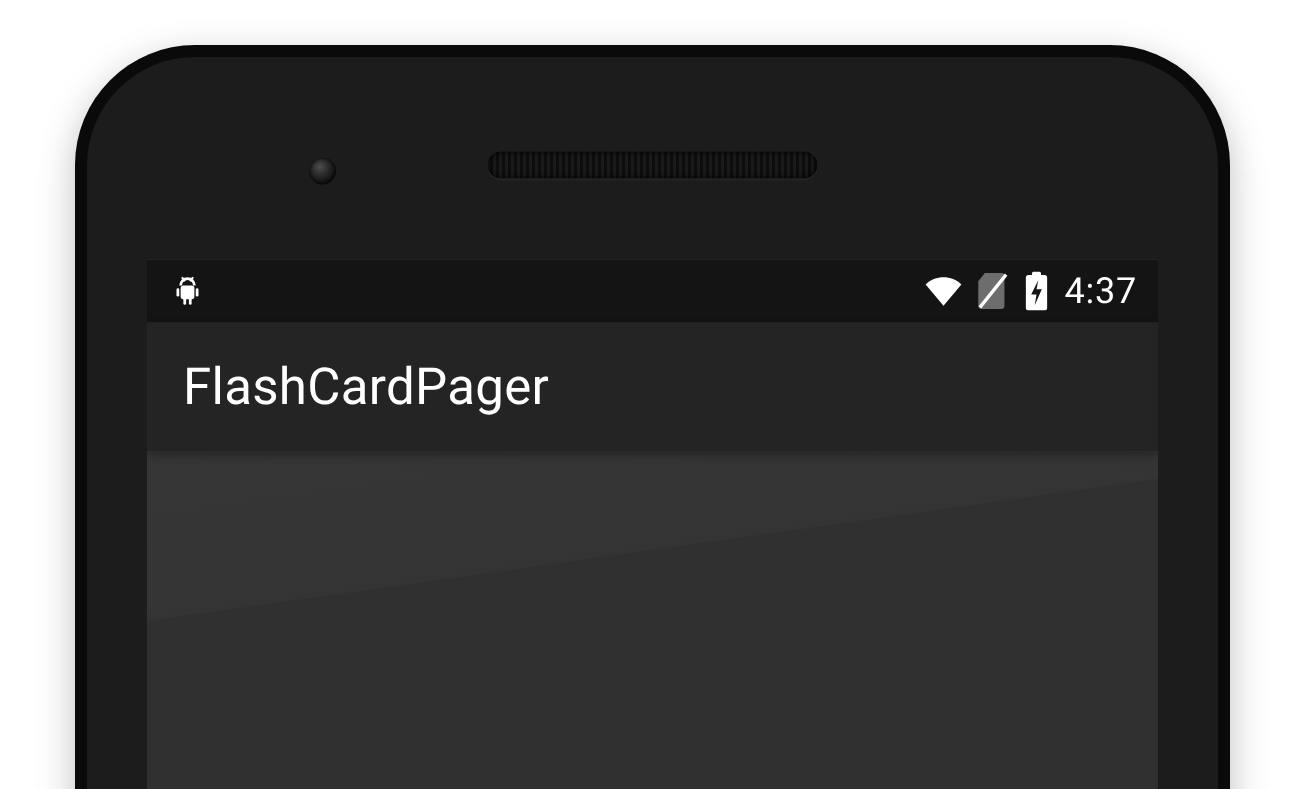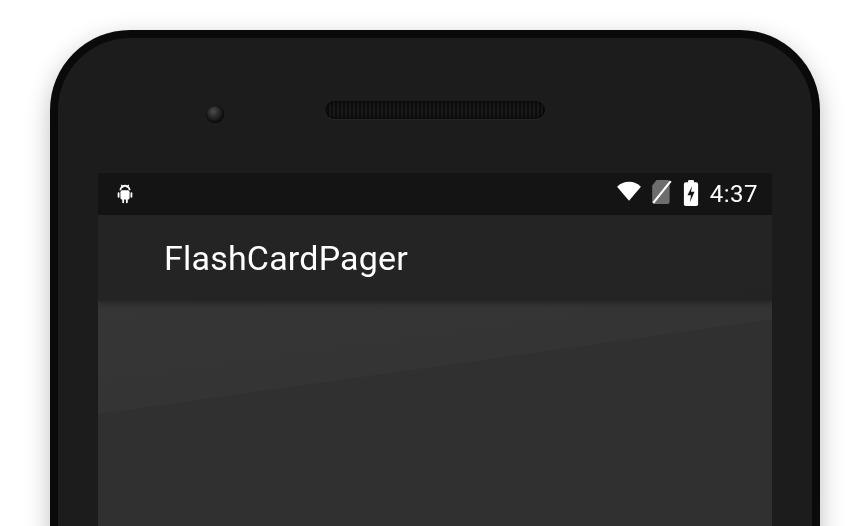--- a/index.html
+++ b/index.html
@@ -69,37 +69,36 @@
     height: 42px;
     background: #141414;
     display: flex;
     align-items: center;
     padding: 0 14px 0 16px;
     color: #fff;
     font-size: 20px;
   }
   .statusbar .left { display: flex; align-items: center; gap: 10px; }
   .statusbar .spacer { flex: 1; }
-  .statusbar .right { display: flex; gap: 10px; }
+  .statusbar .right { display: flex; align-items: center; gap: 10px; }
   .statusbar .clock { font-weight: 400; letter-spacing: .5px; font-size: 24px; }
   .icon-svg { display: block; }
   .appbar {
     height: 86px;
     background: rgba(33,33,33,.85);
     display: flex;
     align-items: center;
     padding: 0 24px;
     box-shadow: 0 2px 6px rgba(0,0,0,.35);
   }
   .appbar .title {
     color: #ffffff;
     font-size: 34px;
     font-weight: 400;
     letter-spacing: .2px;
-    margin-left: 42px;
   }
   .content {
     flex: 1;
   }
   
   .side-btn {
     position: absolute;
     right: -4px;
     top: 470px;
     width: 8px;

